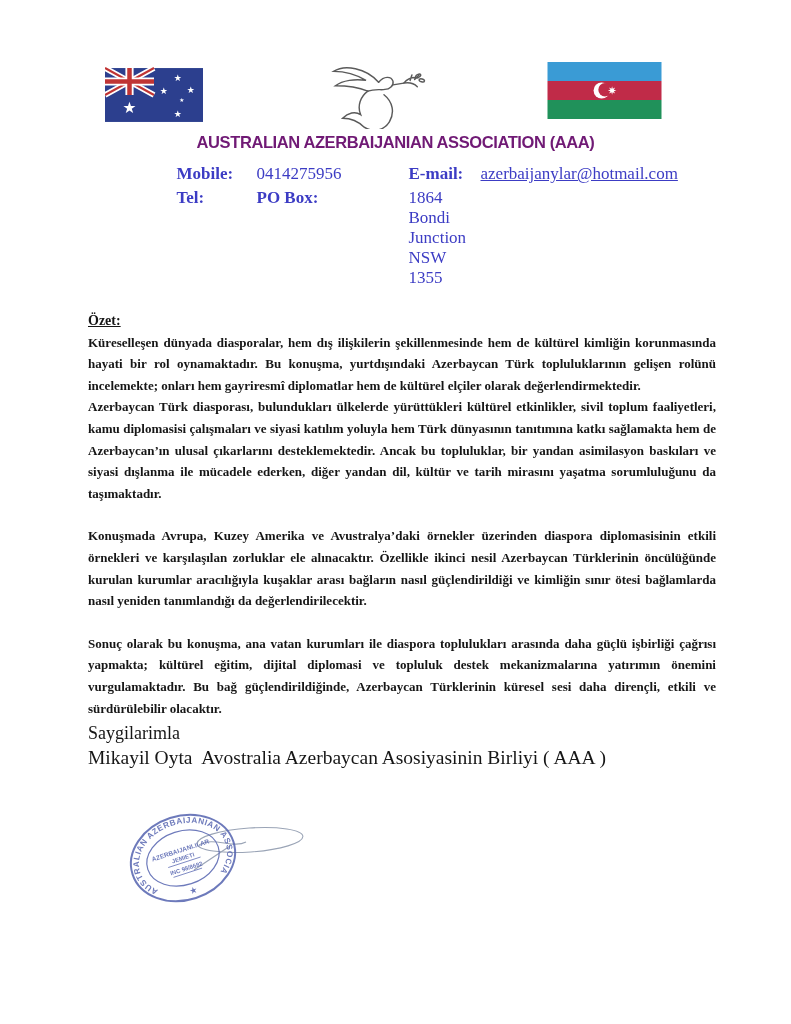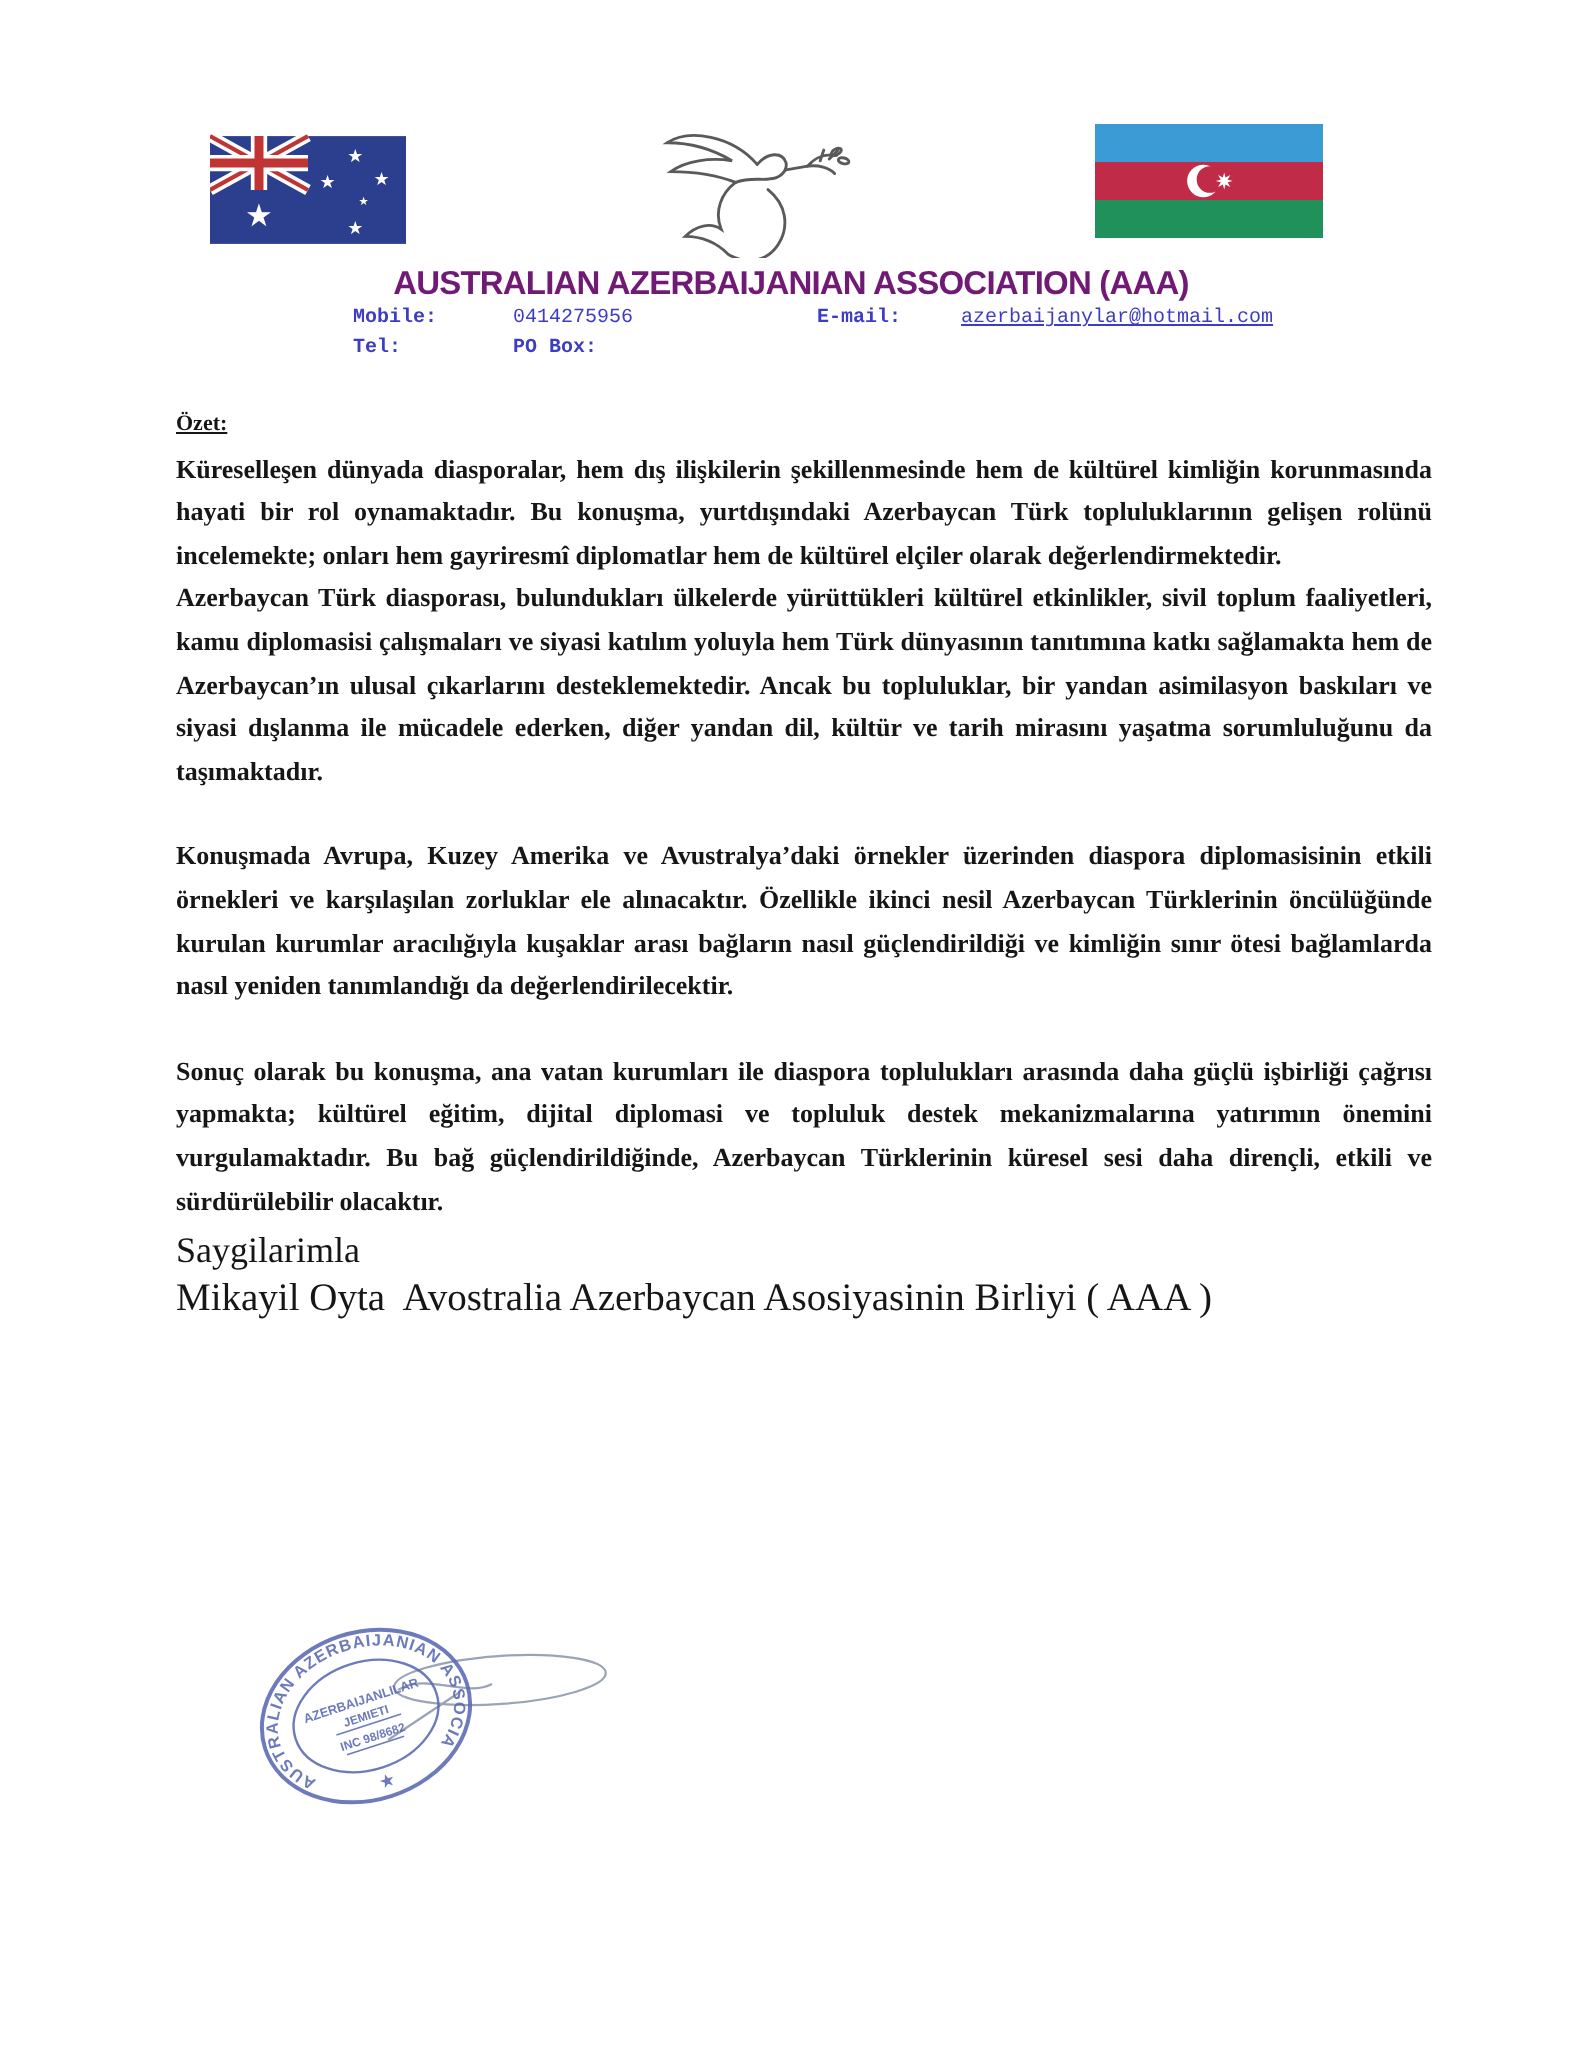--- a/index.html
+++ b/index.html
@@ -28,44 +28,44 @@
     margin-top: 4px;
     text-align: center;
     font-family: "Liberation Sans", sans-serif;
     font-weight: bold;
     font-size: 16.5px;
     letter-spacing: -0.4px;
     color: #701a75;
   }
   .contact-grid {
     width: 438px;
-    margin: 2px auto 0 auto;
+    margin: 12px auto 0 auto;
     display: grid;
     grid-template-columns: 80px 152px 72px auto;
     row-gap: 4px;
-    font-family: Liberation Mono, monospace;
-    font-size: 10px;
+    font-family: Liberation Serif, serif;
+    font-size: 17px;
     color: #3c3cc4;
   }
   .contact-label { font-weight: bold; }
   .contact-value { font-weight: normal; }
   .email-link { text-decoration: underline; }
   
   .letter-body {
     margin: 22px 75px 0 88px;
     color: #161616;
   }
   .letter-body p {
     font-size: 13px;
     font-weight: bold;
     line-height: 21.6px;
     text-align: justify;
   }
   .ozet-label {
-    font-size: 11px;
+    font-size: 14px;
     font-weight: bold;
     line-height: 21.6px;
     text-decoration: underline;
   }
   .para-gap { margin-top: 21px; }
   .closing-line {
     font-weight: normal !important;
     font-size: 18px !important;
     line-height: 24px !important;
     text-align: right;
@@ -137,20 +137,21 @@
 
     <h1 class="org-title">AUSTRALIAN AZERBAIJANIAN ASSOCIATION (AAA)</h1>
 
     <div class="contact-grid">
       <span class="contact-label">Mobile:</span>
       <span class="contact-value">0414275956</span>
       <span class="contact-label">E-mail:</span>
       <span class="contact-value email-link">azerbaijanylar@hotmail.com</span>
       <span class="contact-label">Tel:</span>
       <span class="contact-label">PO Box:</span>
+      <span class="contact-value">1864 Bondi Junction NSW 1355</span>
     </div>
   </header>
 
   <main class="letter-body">
     <div class="ozet-label">Özet:</div>
     <p>Küreselleşen dünyada diasporalar, hem dış ilişkilerin şekillenmesinde hem de kültürel kimliğin korunmasında hayati bir rol oynamaktadır. Bu konuşma, yurtdışındaki Azerbaycan Türk topluluklarının gelişen rolünü incelemekte; onları hem gayriresmî diplomatlar hem de kültürel elçiler olarak değerlendirmektedir.</p>
     <p>Azerbaycan Türk diasporası, bulundukları ülkelerde yürüttükleri kültürel etkinlikler, sivil toplum faaliyetleri, kamu diplomasisi çalışmaları ve siyasi katılım yoluyla hem Türk dünyasının tanıtımına katkı sağlamakta hem de Azerbaycan’ın ulusal çıkarlarını desteklemektedir. Ancak bu topluluklar, bir yandan asimilasyon baskıları ve siyasi dışlanma ile mücadele ederken, diğer yandan dil, kültür ve tarih mirasını yaşatma sorumluluğunu da taşımaktadır.</p>
     <p class="para-gap">Konuşmada Avrupa, Kuzey Amerika ve Avustralya’daki örnekler üzerinden diaspora diplomasisinin etkili örnekleri ve karşılaşılan zorluklar ele alınacaktır. Özellikle ikinci nesil Azerbaycan Türklerinin öncülüğünde kurulan kurumlar aracılığıyla kuşaklar arası bağların nasıl güçlendirildiği ve kimliğin sınır ötesi bağlamlarda nasıl yeniden tanımlandığı da değerlendirilecektir.</p>
     <p class="para-gap">Sonuç olarak bu konuşma, ana vatan kurumları ile diaspora toplulukları arasında daha güçlü işbirliği çağrısı yapmakta; kültürel eğitim, dijital diplomasi ve topluluk destek mekanizmalarına yatırımın önemini vurgulamaktadır. Bu bağ güçlendirildiğinde, Azerbaycan Türklerinin küresel sesi daha dirençli, etkili ve sürdürülebilir olacaktır.</p>
     <p class="closing-line">Saygilarimla</p>

